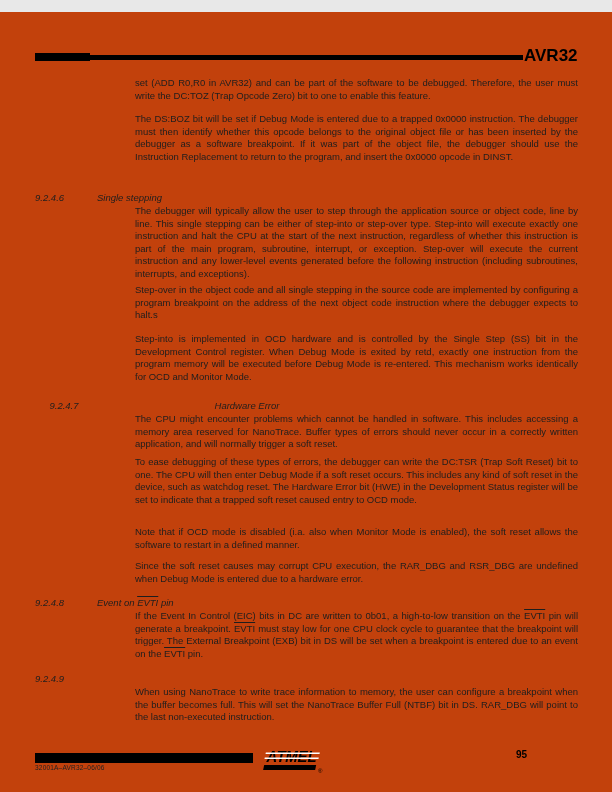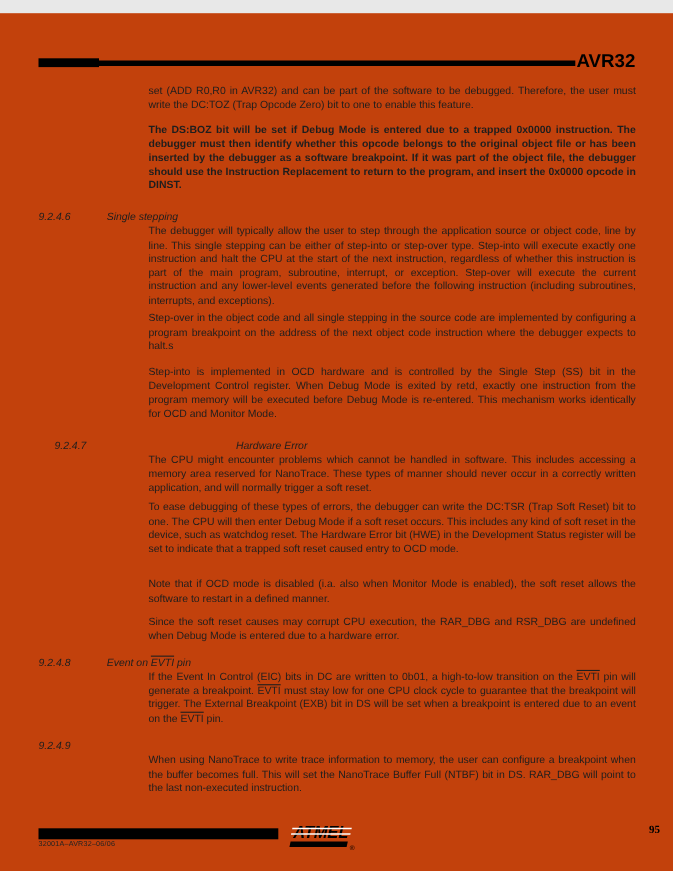--- a/index.html
+++ b/index.html
@@ -25,33 +25,33 @@
   }
   .sec-num{
     position:absolute;left:35px;width:58px;margin:0;
     font-size:9.5px;font-style:italic;z-index:1;
   }
   .sec-title{
     position:absolute;left:97px;width:300px;margin:0;
     font-size:9.5px;font-style:italic;z-index:1;
   }
   .ov{text-decoration:overline;}
-  #p1{top:65px;}  #p2{top:101px;font-weight:bold;}
+  #p1{top:65px;}  #p2{top:101px;}
   #h6-num,#h6-title{top:180px;}
   #p3{top:193px;} #p4{top:272px;} #p5{top:321px;}
   #h7-num,#h7-title{top:388px;text-align:center;}
   #p6{top:401px;} #p7{top:444px;} #p8{top:514px;} #p9{top:548px;}
   #h8-num,#h8-title{top:585px;}
   #p10{top:598px;}
   #h9-num,#h9-title{top:661px;}
   #p11{top:674px;}
   
   #footer-rule{position:absolute;left:35px;top:741px;width:218px;height:10px;background:#000;}
   #atmel-logo{position:absolute;left:262px;top:735px;z-index:1;}
-  #page-number{position:absolute;left:572px;top:737px;width:28px;text-align:right;font-size:10px;font-weight:bold;color:#000;font-family:Liberation Serif, serif;}
+  #page-number{position:absolute;left:516px;top:737px;width:28px;text-align:left;font-size:10px;font-weight:bold;color:#000;}
   #doc-code{position:absolute;left:35px;top:752px;font-size:6.5px;letter-spacing:.2px;color:#222;}
 </style>
 </head>
 <body>
 
 <div id="page">
 
   <div id="rule-thick"></div>
   <div id="rule-thin"></div>
   <div id="page-title">AVR32</div>
@@ -61,21 +61,21 @@
   <p class="para" id="p2">The DS:BOZ bit will be set if Debug Mode is entered due to a trapped 0x0000 instruction. The debugger must then identify whether this opcode belongs to the original object file or has been inserted by the debugger as a software breakpoint. If it was part of the object file, the debugger should use the Instruction Replacement to return to the program, and insert the 0x0000 opcode in DINST.</p>
 
   <p class="sec-num" id="h6-num">9.2.4.6</p>
   <p class="sec-title" id="h6-title">Single stepping</p>
   <p class="para" id="p3">The debugger will typically allow the user to step through the application source or object code, line by line. This single stepping can be either of step-into or step-over type. Step-into will execute exactly one instruction and halt the CPU at the start of the next instruction, regardless of whether this instruction is part of the main program, subroutine, interrupt, or exception. Step-over will execute the current instruction and any lower-level events generated before the following instruction (including subroutines, interrupts, and exceptions).</p>
   <p class="para" id="p5">Step-into is implemented in OCD hardware and is controlled by the Single Step (SS) bit in the Development Control register. When Debug Mode is exited by retd, exactly one instruction from the program memory will be executed before Debug Mode is re-entered. This mechanism works identically for OCD and Monitor Mode.</p>
   <p class="para" id="p4">Step-over in the object code and all single stepping in the source code are implemented by configuring a program breakpoint on the address of the next object code instruction where the debugger expects to halt.s</p>
 
   <p class="sec-num" id="h7-num">9.2.4.7</p>
   <p class="sec-title" id="h7-title">Hardware Error</p>
-  <p class="para" id="p6">The CPU might encounter problems which cannot be handled in software. This includes accessing a memory area reserved for NanoTrace. These types of manner should never occur in a correctly written application, and will normally trigger a soft reset.</p>
+  <p class="para" id="p6">The CPU might encounter problems which cannot be handled in software. This includes accessing a memory area reserved for NanoTrace. Buffer types of errors should never occur in a correctly written application, and will normally trigger a soft reset.</p>
   <p class="para" id="p7">To ease debugging of these types of errors, the debugger can write the DC:TSR (Trap Soft Reset) bit to one. The CPU will then enter Debug Mode if a soft reset occurs. This includes any kind of soft reset in the device, such as watchdog reset. The Hardware Error bit (HWE) in the Development Status register will be set to indicate that a trapped soft reset caused entry to OCD mode.</p>
   <p class="para" id="p8">Note that if OCD mode is disabled (i.a. also when Monitor Mode is enabled), the soft reset allows the software to restart in a defined manner.</p>
   <p class="para" id="p9">Since the soft reset causes may corrupt CPU execution, the RAR_DBG and RSR_DBG are undefined when Debug Mode is entered due to a hardware error.</p>
 
   <p class="sec-num" id="h8-num">9.2.4.8</p>
   <p class="sec-title" id="h8-title"><span>Event on </span><span class="ov">EVTI</span><span> pin</span></p>
   <p class="para" id="p10"><span>If the Event In Control (EIC) bits in DC are written to 0b01, a high-to-low transition on the </span><span class="ov">EVTI</span><span> pin will generate a breakpoint. </span><span class="ov">EVTI</span><span> must stay low for one CPU clock cycle to guarantee that the breakpoint will trigger. The External Breakpoint (EXB) bit in DS will be set when a breakpoint is entered due to an event on the </span><span class="ov">EVTI</span><span> pin.</span></p>
 
   <p class="sec-num" id="h9-num">9.2.4.9</p>
   <p class="para" id="p11">When using NanoTrace to write trace information to memory, the user can configure a breakpoint when the buffer becomes full. This will set the NanoTrace Buffer Full (NTBF) bit in DS. RAR_DBG will point to the last non-executed instruction.</p>

